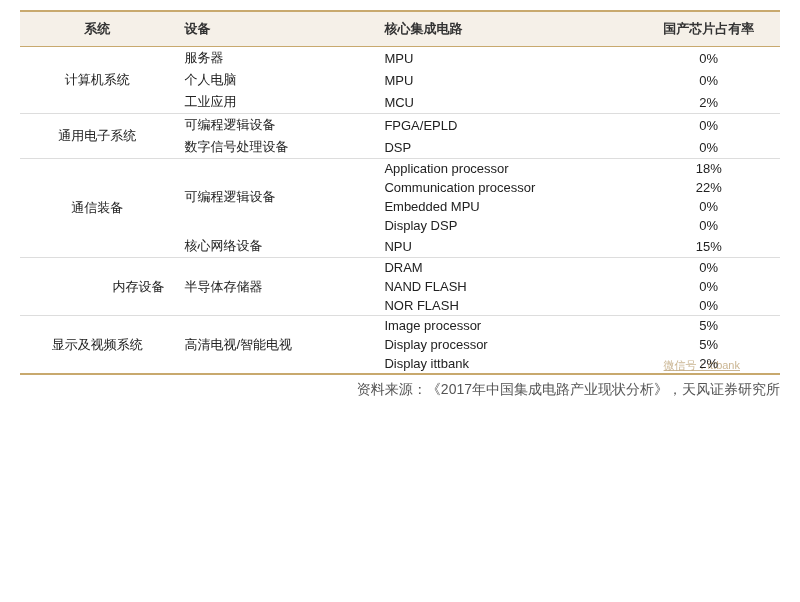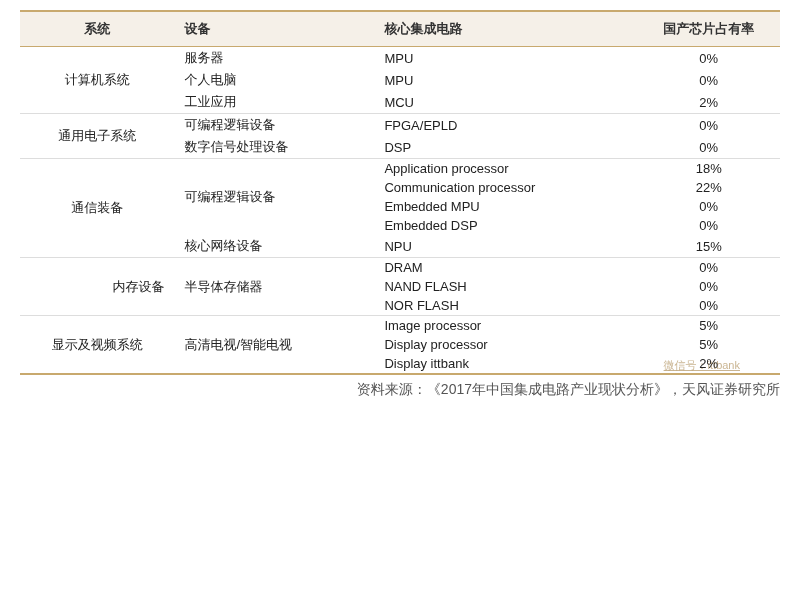--- a/index.html
+++ b/index.html
@@ -118,21 +118,21 @@
       </tr>
       <tr>
         <td class="col-chip">Communication processor</td>
         <td class="col-rate">22%</td>
       </tr>
       <tr>
         <td class="col-chip">Embedded MPU</td>
         <td class="col-rate">0%</td>
       </tr>
       <tr>
-        <td class="col-chip">Embedded DSP</td>
+        <td class="col-chip">Display DSP</td>
         <td class="col-rate">0%</td>
       </tr>
       <tr>
         <td class="col-device">核心网络设备</td>
         <td class="col-chip">NPU</td>
         <td class="col-rate">15%</td>
       </tr>
       <tr class="divider-top">
         <td class="col-system" rowspan="3" style="border-top: 1px solid rgb(221, 221, 221); text-align: right;">内存设备</td>
         <td class="col-device" rowspan="3" style="border-top: 1px solid rgb(221, 221, 221);">半导体存储器</td>

